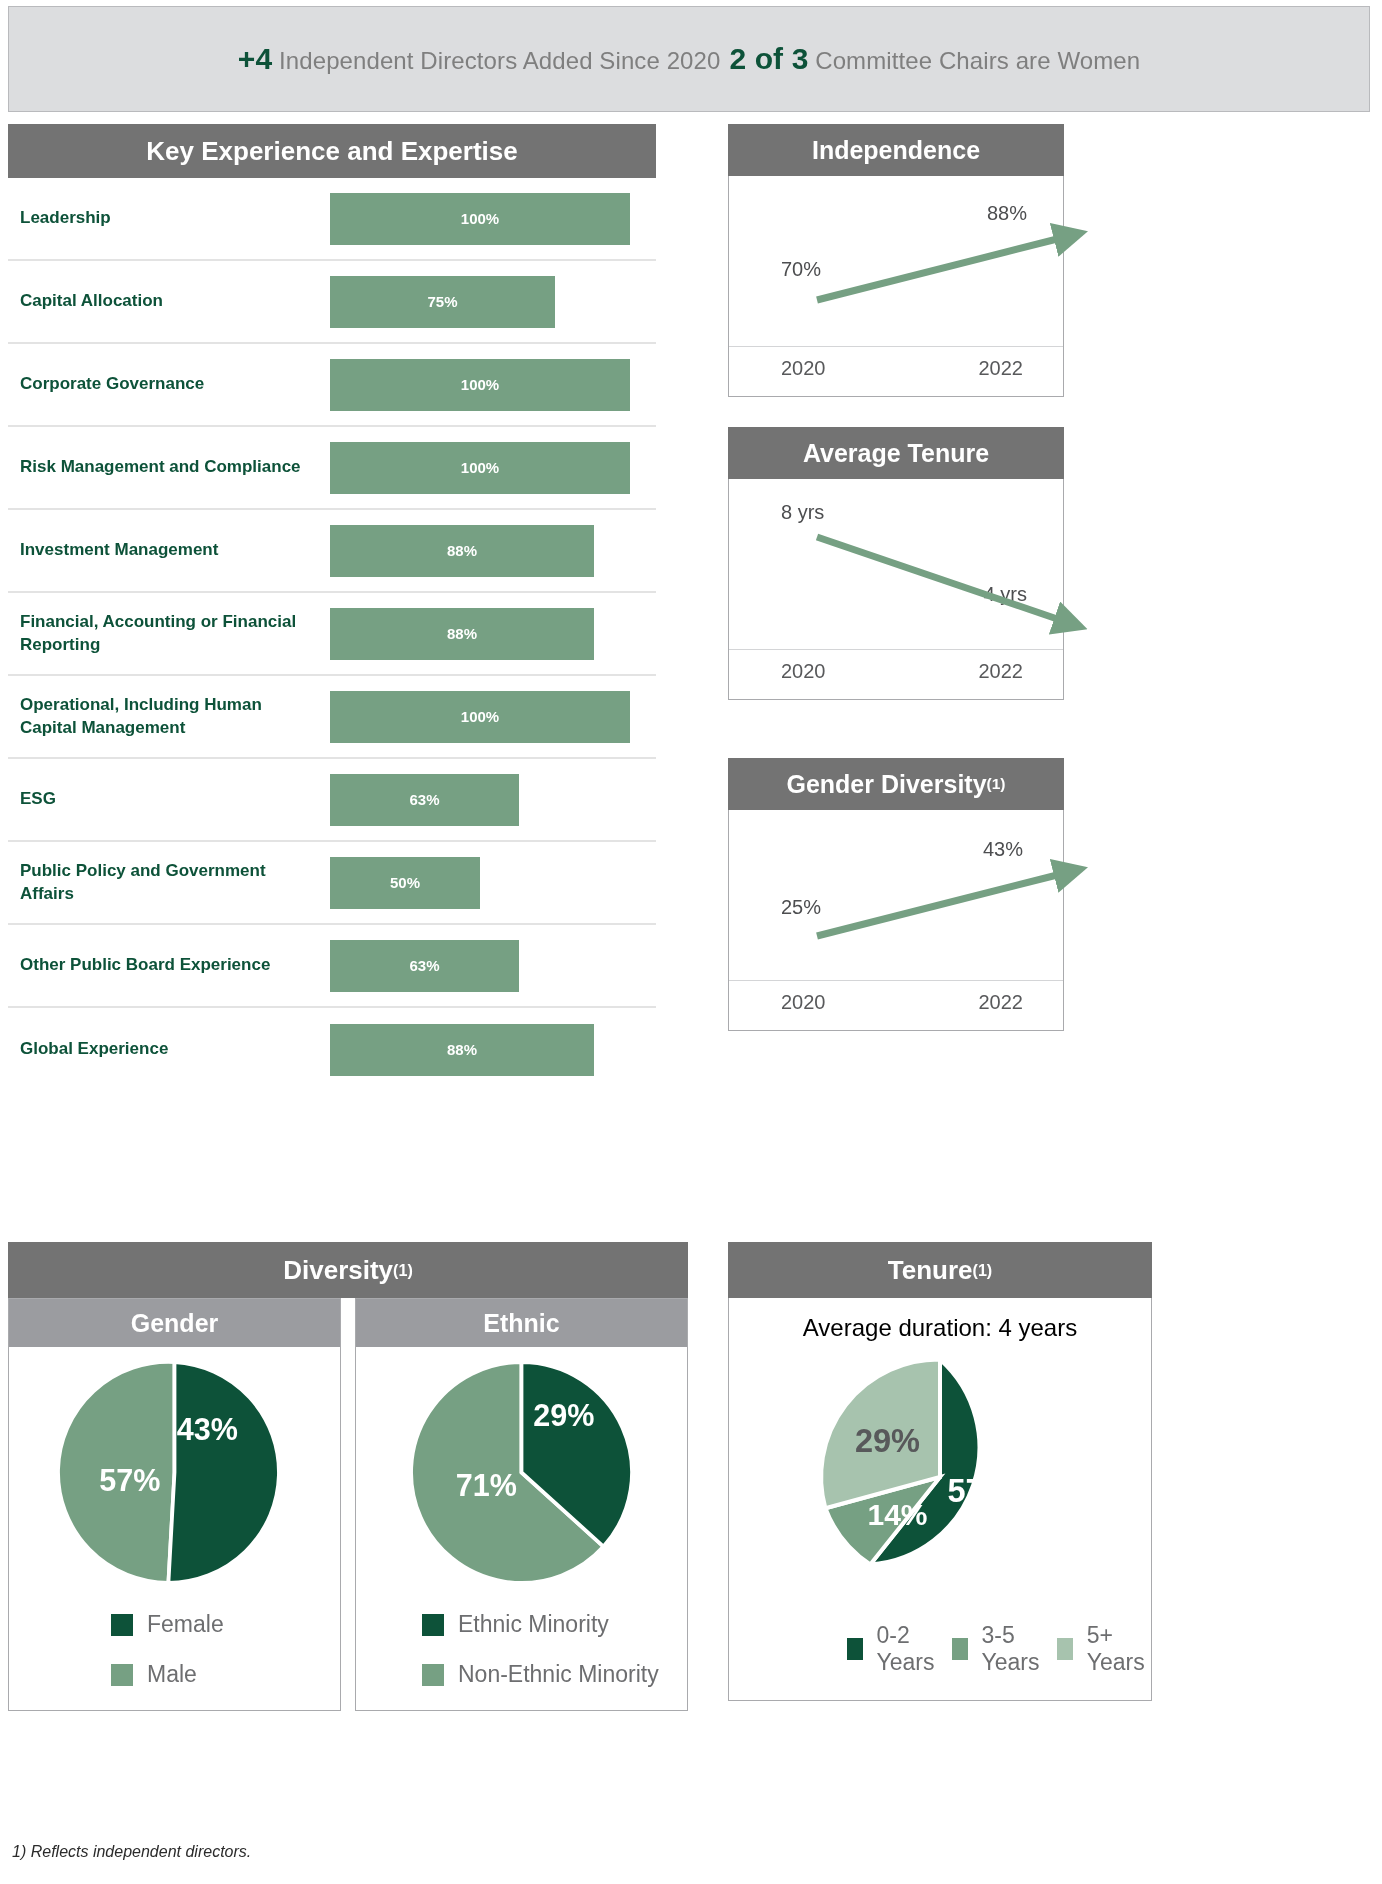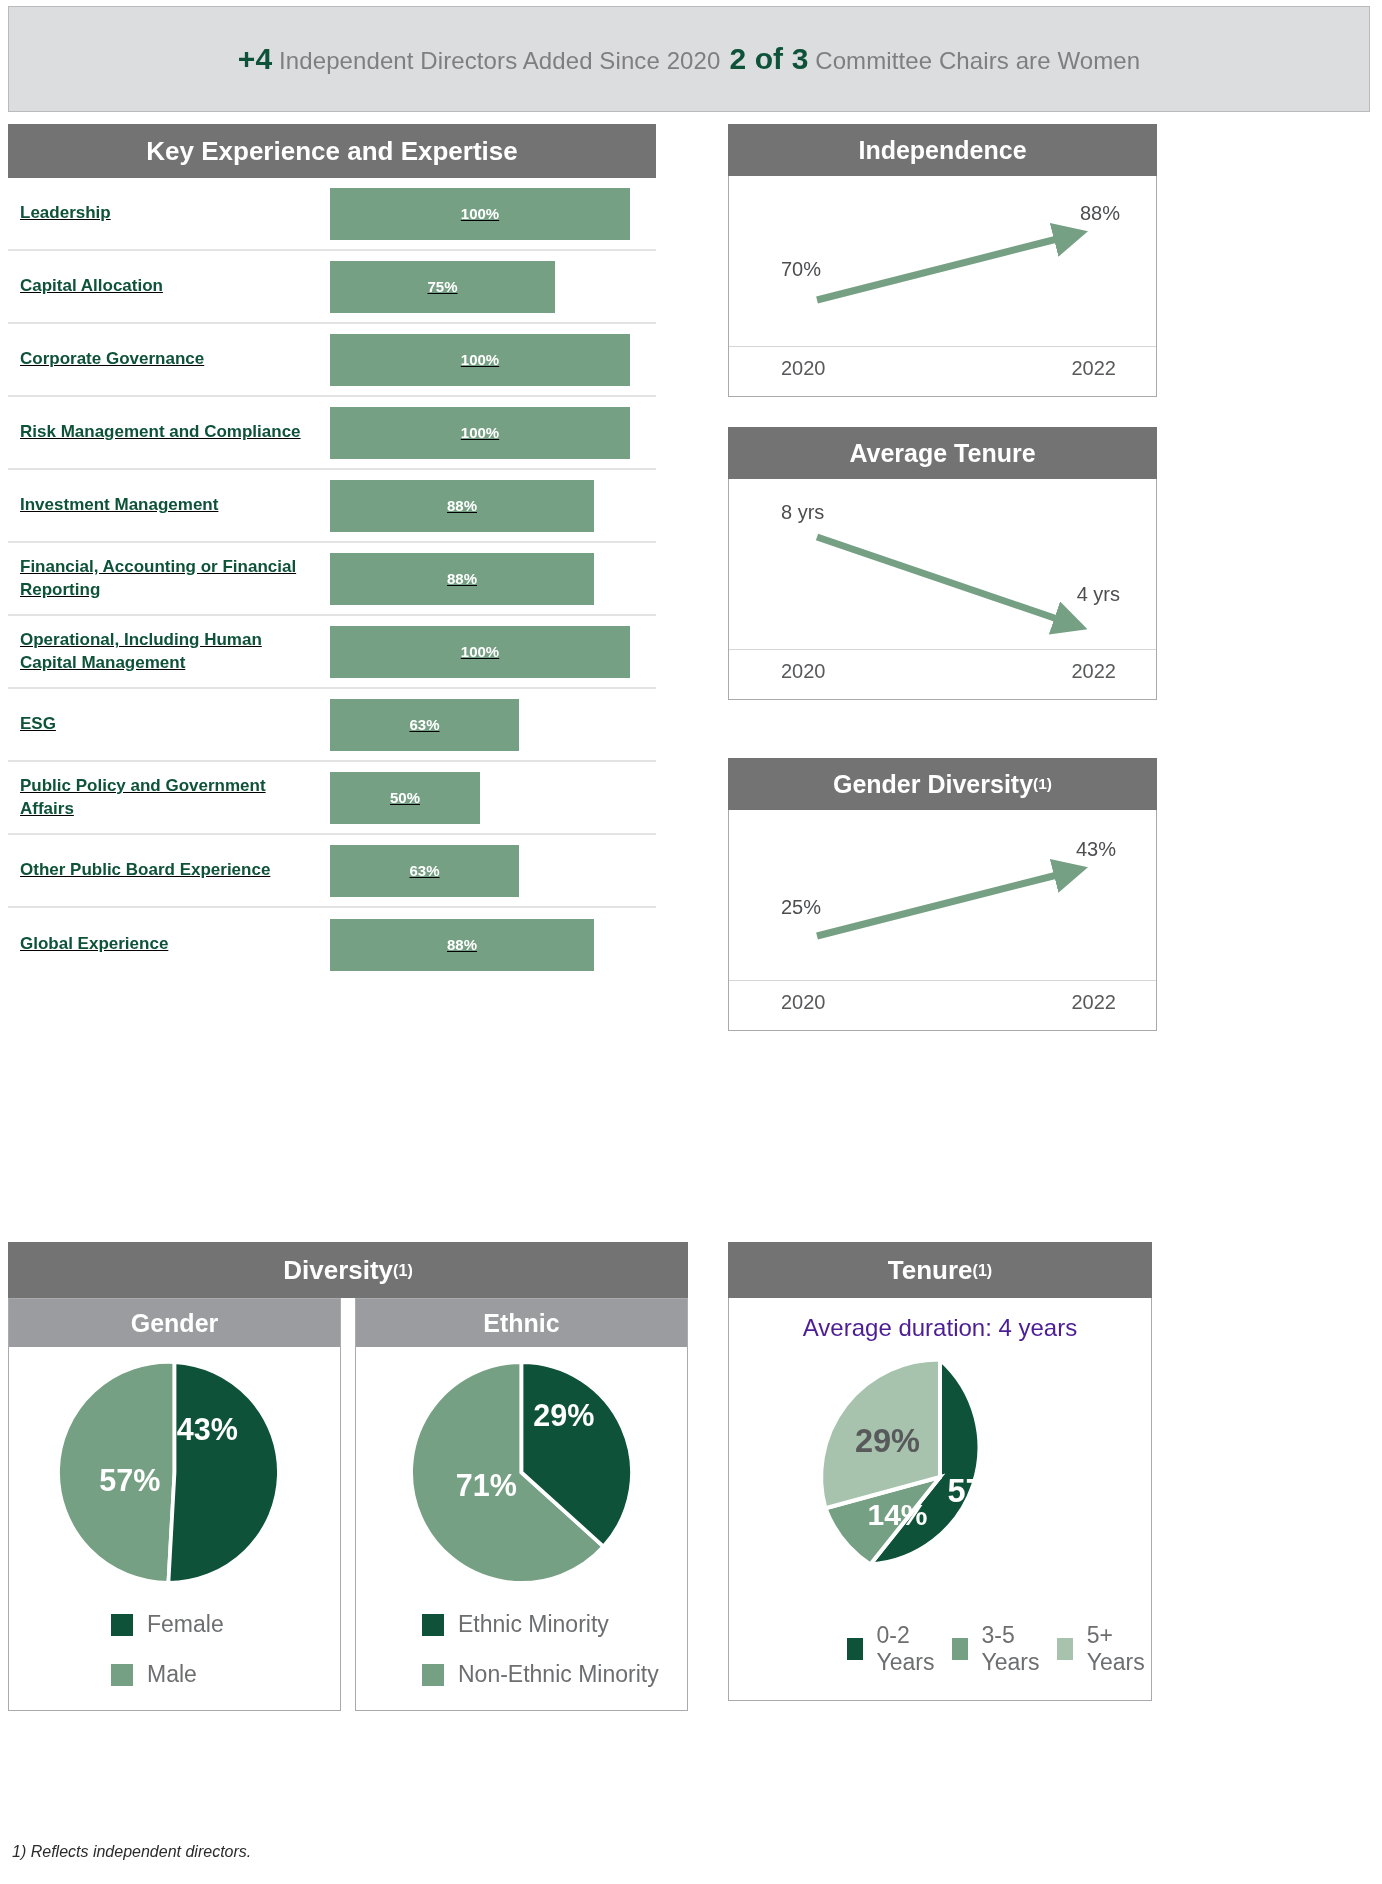--- a/index.html
+++ b/index.html
@@ -27,35 +27,35 @@
     text-align: center;
   }
   .sup { font-size: .62em; vertical-align: super; font-weight: bold; }
 
   
   .kee { position: absolute; left: 8px; top: 124px; width: 648px; }
   .kee-title { height: 54px; font-size: 26px; }
   .kee-rows { width: 648px; }
   .kee-row {
     position: relative; display: flex; align-items: center;
-    border-bottom: 2px solid #e3e3e3; height: 73px; text-decoration: underline;
+    border-bottom: 2px solid #e3e3e3; height: 83px;
   }
   .kee-row:last-child { border-bottom: none; }
   .kee-label {
     width: 322px; padding-left: 12px; padding-right: 8px;
     font-size: 17px; font-weight: bold; color: #0d5239; line-height: 1.32;
   }
   .kee-barwrap { position: relative; flex: 1; height: 100%; display: flex; align-items: center; }
   .kee-bar {
     background: #76a083; height: 52px; display: flex; align-items: center; justify-content: center;
     color: #ffffff; font-size: 15px; font-weight: bold;
   }
 
   
-  .trend { position: absolute; width: 429px; }
+  .trend { position: absolute; width: 336px; }
   .trend-title { height: 52px; font-size: 25px; }
   .trend-body { border: 1px solid #a9aaad; border-top: none; background: #fff; position: relative; }
   .trend-plot { position: relative; height: 170px; }
   .trend-axis { border-top: 1px solid #d4d5d7; height: 50px; position: relative; }
   .axis-lbl { position: absolute; top: 10px; font-size: 20px; color: #58595b; }
   .axis-lbl.left { left: 52px; }
   .axis-lbl.right { right: 40px; }
   .pt-lbl { position: absolute; font-size: 20px; color: #4d4e50; white-space: nowrap; }
 
   
@@ -70,21 +70,21 @@
   .pie-area { position: relative; height: 250px; display: flex; align-items: center; justify-content: center; }
   .legend { padding: 14px 0 22px 0; display: flex; flex-direction: column; gap: 23px; align-items: flex-start; }
   .legend-row { display: flex; align-items: center; gap: 14px; }
   .swatch { width: 22px; height: 22px; display: inline-block; }
   .legend-txt { font-size: 23px; color: #6d6e70; }
 
   
   .tenure { position: absolute; left: 728px; top: 1242px; width: 424px; }
   .ten-title { height: 56px; font-size: 26px; }
   .ten-body { border: 1px solid #a9aaad; border-top: none; background: #fff; padding-top: 16px; }
-  .ten-avg { text-align: center; font-size: 24px; color: #4c1d95; }
+  .ten-avg { text-align: center; font-size: 24px; color: #000000; }
   .ten-pie { position: relative; height: 270px; display: flex; align-items: center; justify-content: center; }
   .ten-legend { padding: 10px 0 24px 0; display: flex; gap: 7px; align-items: flex-start; }
 
   .pie-svg text { font-family: "Liberation Sans", sans-serif; font-weight: bold; }
 
   
   .footnote {
     position: absolute; left: 12px; top: 1843px;
     font-size: 16px; font-style: italic; color: #2b2b2b;
   }

